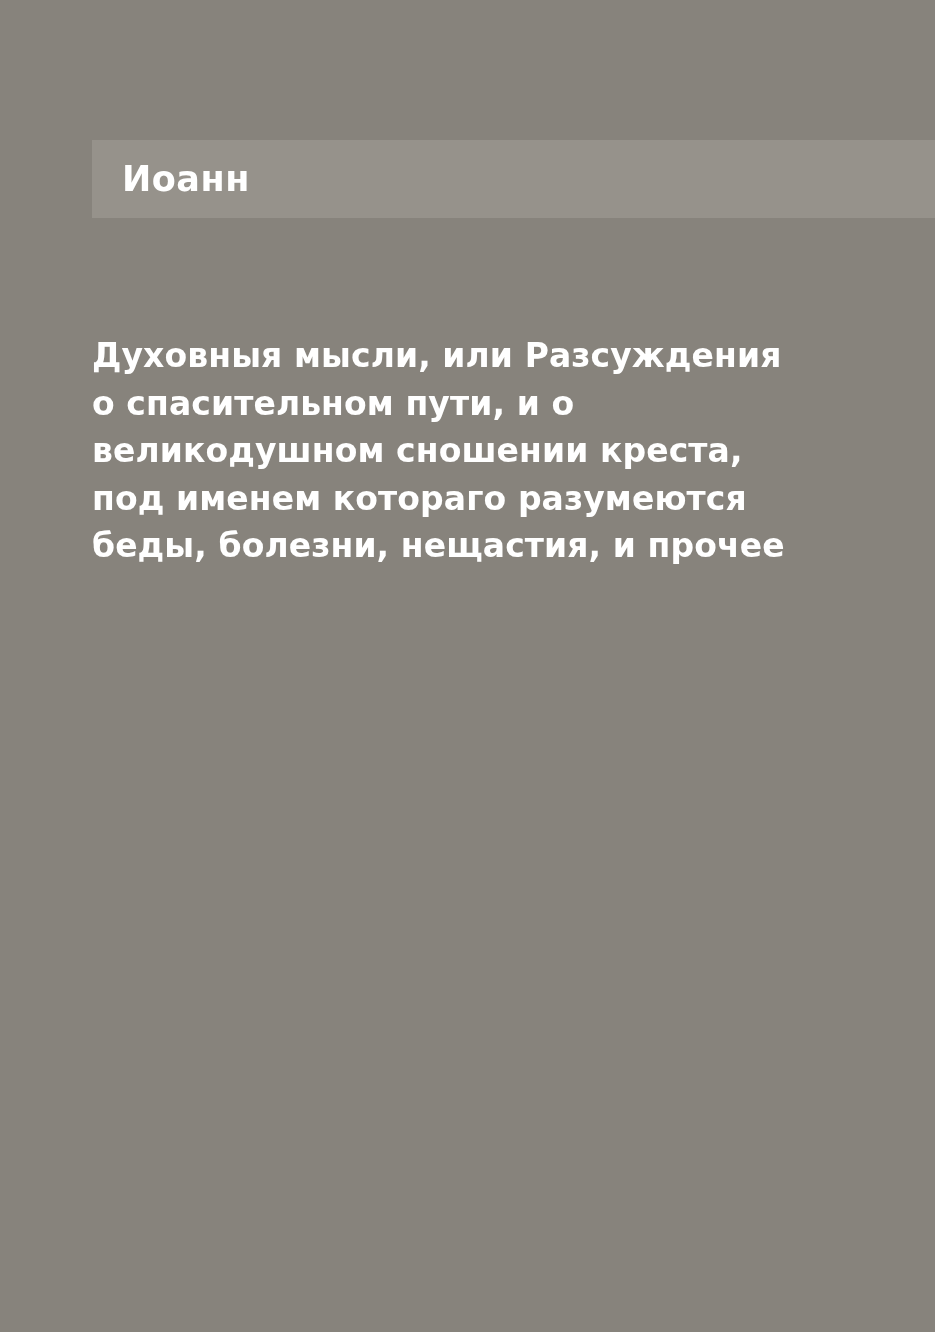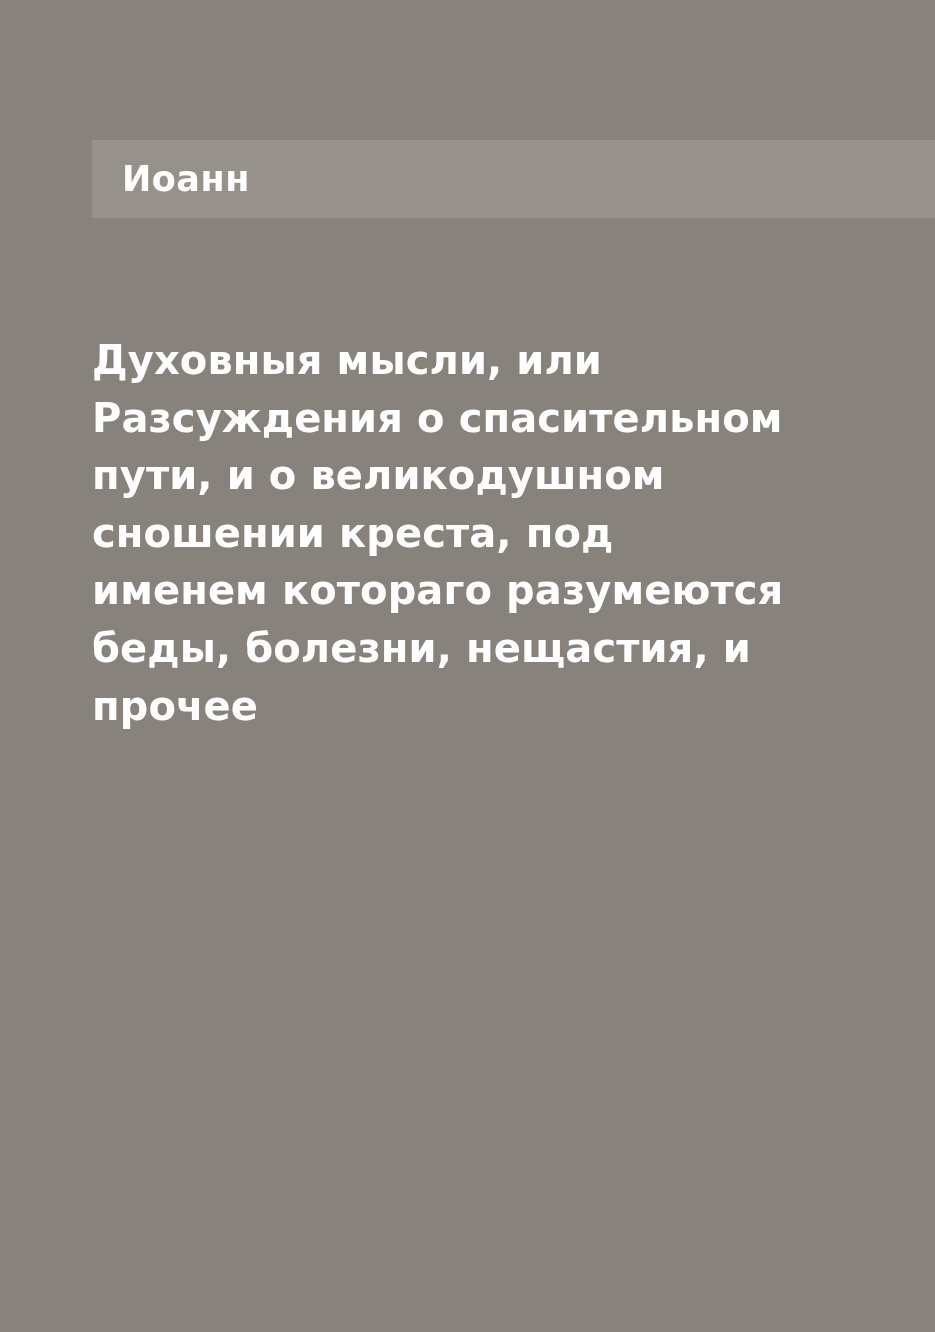--- a/index.html
+++ b/index.html
@@ -39,21 +39,21 @@
     letter-spacing: 0.5px;
     line-height: 1.1;
   }
   .title-block {
     position: absolute;
     left: 92px;
     top: 332px;
     width: 700px;
   }
   .book-title {
-    font-size: 40px;
+    font-size: 33px;
     font-weight: 700;
     color: #ffffff;
     line-height: 1.44;
     letter-spacing: 0.1px;
   }
 </style>
 </head>
 <body>
 
 <div class="cover">

